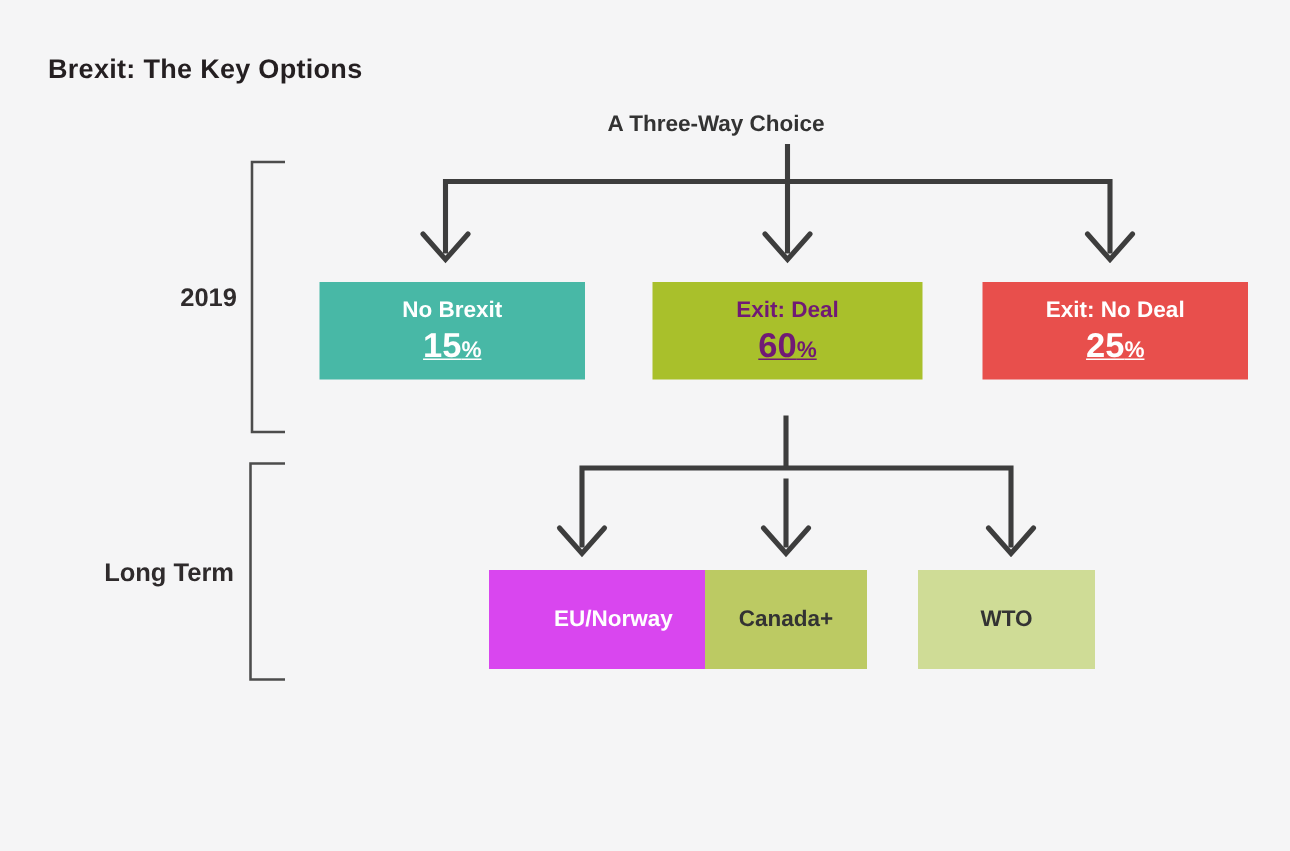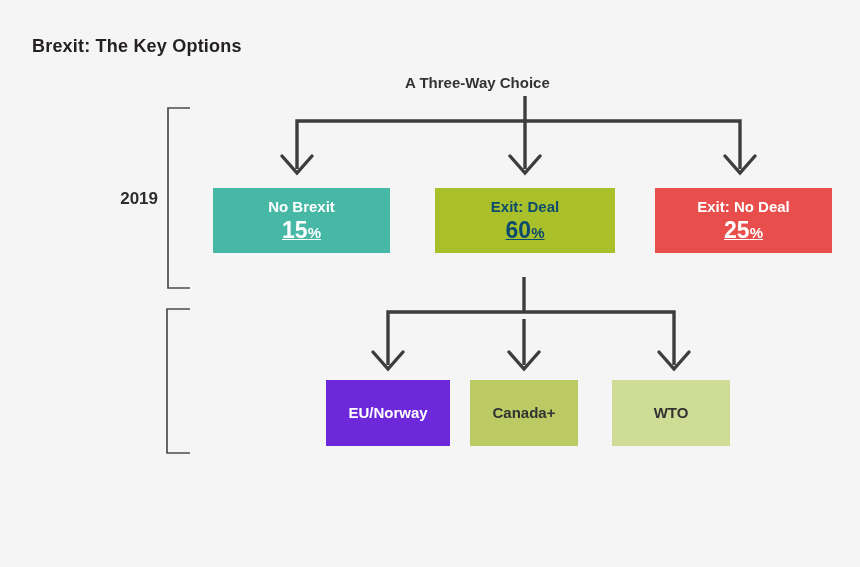--- a/index.html
+++ b/index.html
@@ -77,37 +77,38 @@
       <path d="M659 352 L674 369 L689 352" stroke-linecap="round"></path>
     </g>
 
     <g stroke="#4c4c4c" stroke-width="1.7" fill="none">
       <path d="M190 108 L168 108 L168 288 L190 288"></path>
       <path d="M190 309 L167 309 L167 453 L190 453"></path>
     </g>
   </svg>
 
   <div class="tier-label t2019">2019</div>
+  <div class="tier-label tlong">Long Term</div>
 
   <div class="box tier1 b1" style="background: rgb(72, 184, 166); color: rgb(255, 255, 255);">
     <div class="box-label">No Brexit</div>
     <div class="box-value"><span class="num">15</span><span class="unit">%</span></div>
   </div>
 
-  <div class="box tier1 b2" style="background: rgb(169, 192, 43); color: #0c4a6e;">
+  <div class="box tier1 b2" style="background: rgb(169, 192, 43); color: #701a75;">
     <div class="box-label">Exit: Deal</div>
     <div class="box-value"><span class="num">60</span><span class="unit">%</span></div>
   </div>
 
   <div class="box tier1 b3" style="background: rgb(232, 79, 76); color: rgb(255, 255, 255);">
     <div class="box-label">Exit: No Deal</div>
     <div class="box-value"><span class="num">25</span><span class="unit">%</span></div>
   </div>
 
-  <div class="box tier2 b4" style="background: #6d28d9; color: rgb(255, 255, 255);">
+  <div class="box tier2 b4" style="background: #d946ef; color: rgb(255, 255, 255); padding-left: 21px;">
     <div class="box-label">EU/Norway</div>
   </div>
 
   <div class="box tier2 b5" style="background: rgb(188, 202, 99); color: rgb(51, 51, 51);">
     <div class="box-label">Canada+</div>
   </div>
 
   <div class="box tier2 b6" style="background: rgb(207, 220, 150); color: rgb(51, 51, 51);">
     <div class="box-label">WTO</div>
   </div>

